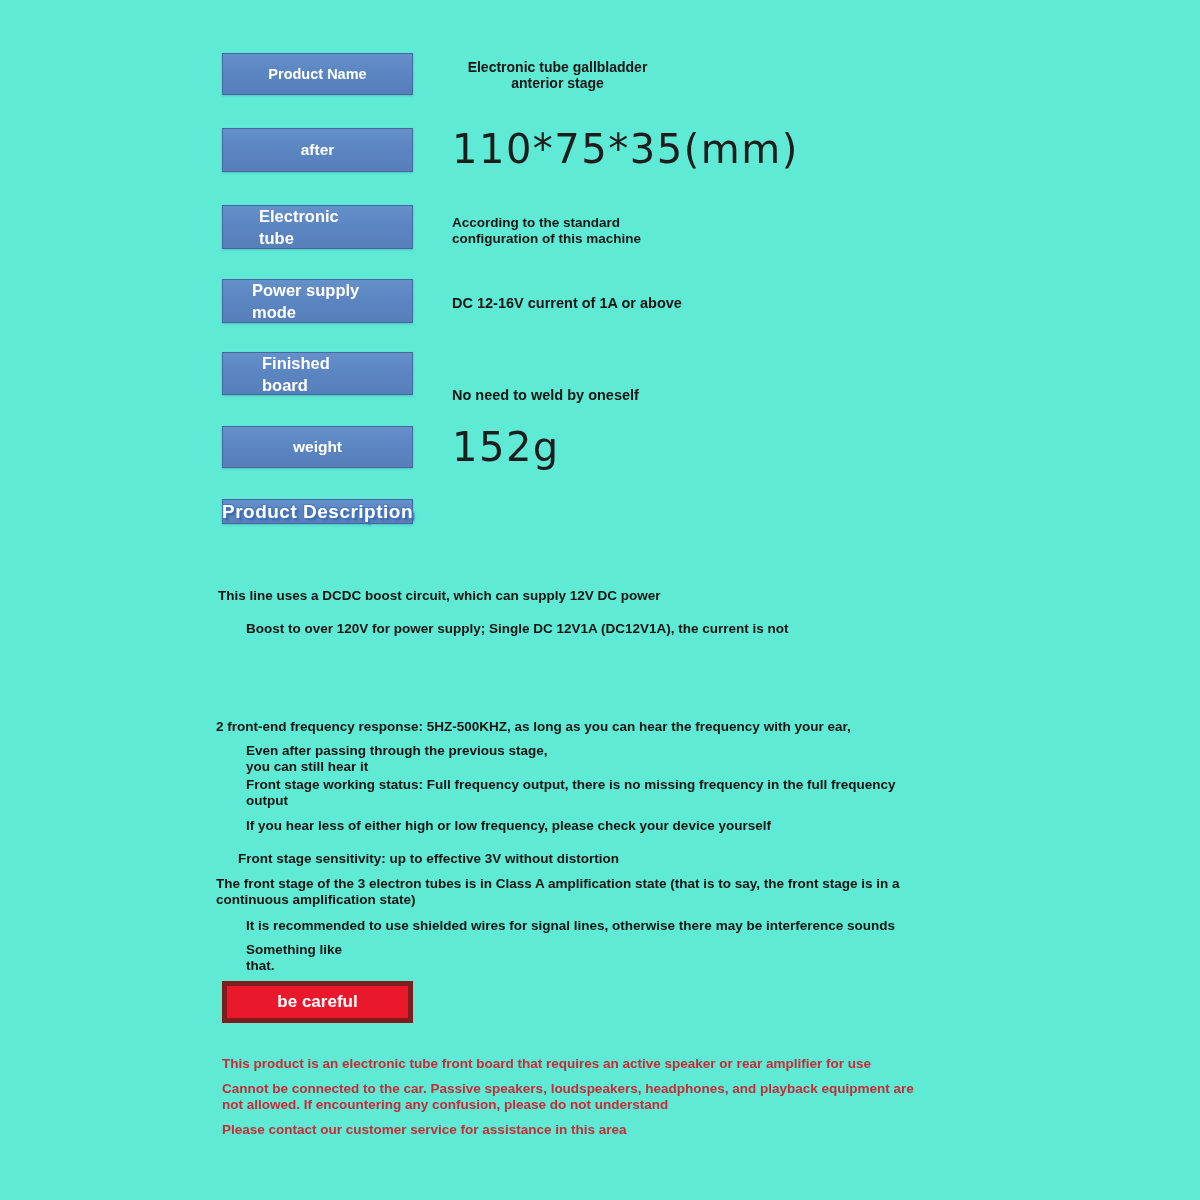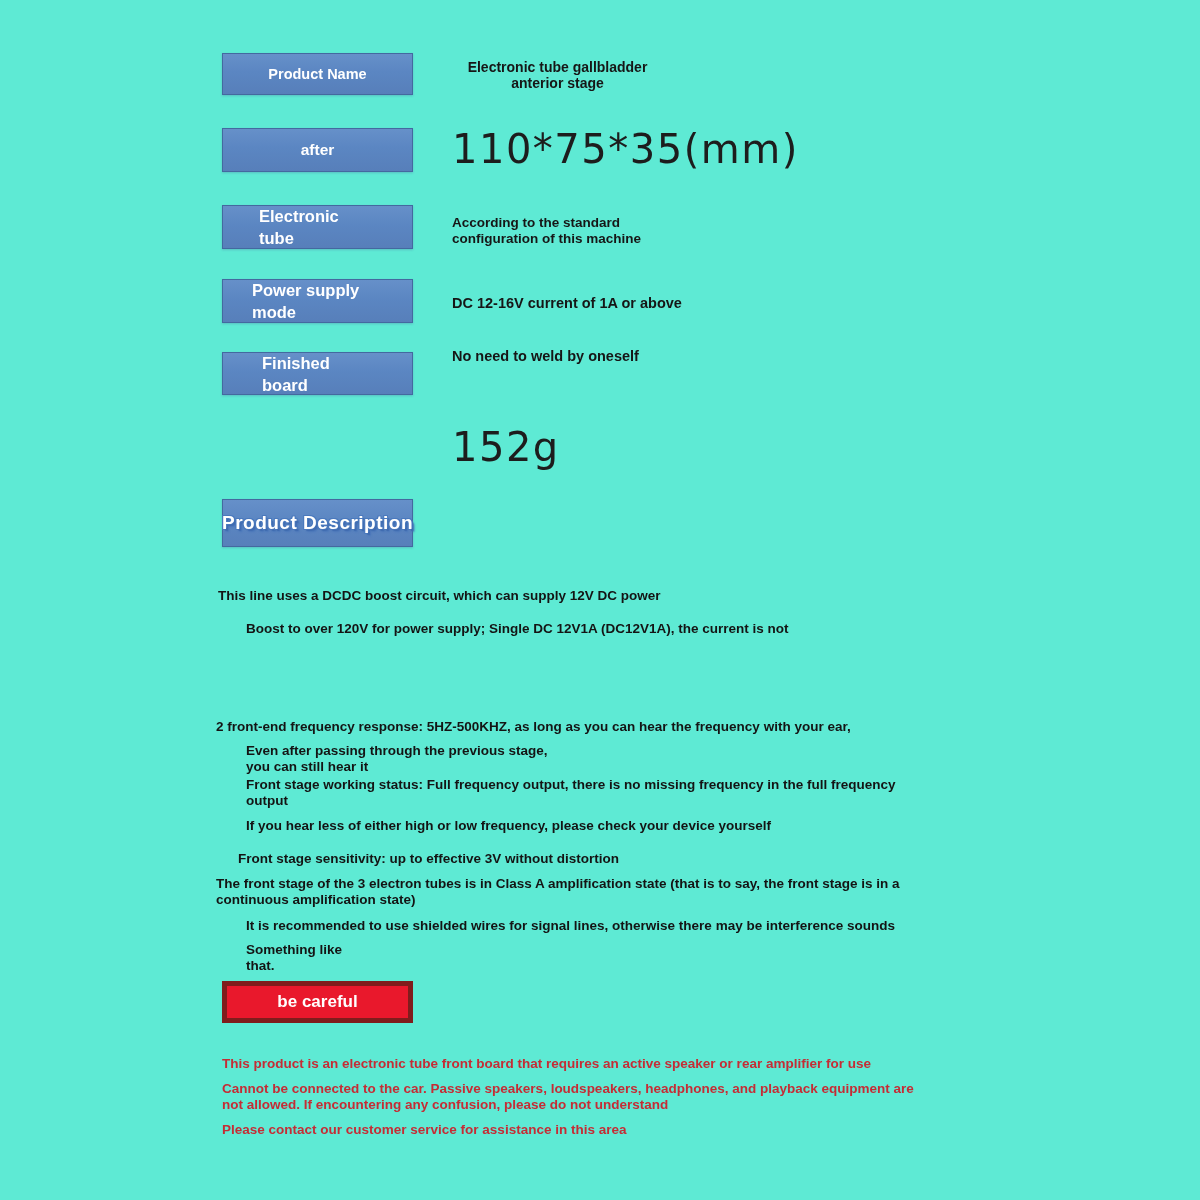--- a/index.html
+++ b/index.html
@@ -39,21 +39,21 @@
     font-size: 16.5px;
     white-space: pre-line;
   }
   #box-product-name { top: 53px;  height: 42px; font-size: 14.5px; }
   #box-size         { top: 128px; height: 44px; font-size: 15.5px; }
   #box-tube         { top: 205px; height: 44px; padding-left: 36px; }
   #box-power        { top: 279px; height: 44px; padding-left: 29px; }
   #box-finished     { top: 352px; height: 43px; padding-left: 39px; }
   #box-weight       { top: 426px; height: 42px; font-size: 15.5px; }
   #box-prod-desc {
-    top: 499px; height: 48px;
+    top: 499px; height: 25px;
     font-size: 19px;
     justify-content: center;
     white-space: nowrap;
     overflow: visible;
     text-shadow:
       -1px -1px 0 #4a79bd,
        1px -1px 0 #4a79bd,
       -1px  1px 0 #4a79bd,
        2px  2px 1px #3f6bb0,
        3px  3px 2px rgba(70,115,185,0.75);
@@ -75,21 +75,21 @@
     font-family: "DejaVu Sans", sans-serif;
     font-weight: 400;
     font-size: 40px;
     letter-spacing: 1.5px;
     white-space: nowrap;
   }
   #val-product-name { left: 440px; top: 60px; width: 235px; text-align: center; font-size: 14px; }
   #val-size         { left: 452px; top: 126px; }
   #val-tube         { left: 452px; top: 215px; }
   #val-power        { left: 452px; top: 296px; font-size: 14.5px; }
-  #val-finished     { left: 452px; top: 349px; font-size: 14.5px; }
+  #val-finished     { left: 452px; top: 388px; font-size: 14.5px; }
   #val-weight       { left: 452px; top: 424px; }
 
   
   .desc-para {
     position: absolute;
     color: #141414;
     font-weight: bold;
     font-size: 13.5px;
     line-height: 15.5px;
     white-space: pre-line;
@@ -144,20 +144,21 @@
 <div id="page">
 
   <div class="spec-box" id="box-product-name">Product Name</div>
   <div class="spec-box" id="box-size">after</div>
   <div class="spec-box two-line" id="box-tube">Electronic
 tube</div>
   <div class="spec-box two-line" id="box-power">Power supply
 mode</div>
   <div class="spec-box two-line" id="box-finished">Finished
 board</div>
+  <div class="spec-box" id="box-weight">weight</div>
   <div class="spec-box" id="box-prod-desc">Product Description</div>
 
   <div class="spec-value-small" id="val-product-name">Electronic tube gallbladder
 anterior stage</div>
   <div class="spec-value-large" id="val-size">110*75*35(mm)</div>
   <div class="spec-value-small" id="val-tube">According to the standard
 configuration of this machine</div>
   <div class="spec-value-small" id="val-power">DC 12-16V current of 1A or above</div>
   <div class="spec-value-small" id="val-finished">No need to weld by oneself</div>
   <div class="spec-value-large" id="val-weight">152g</div>

